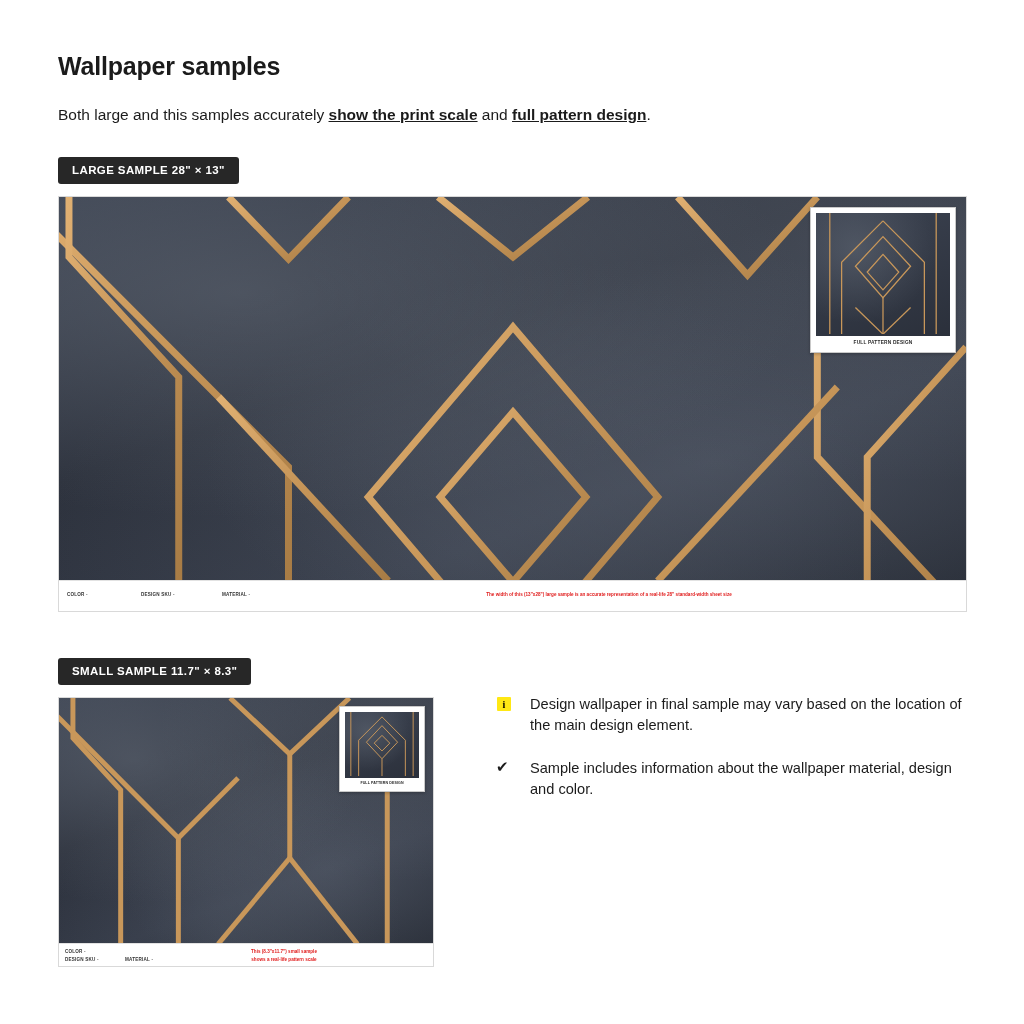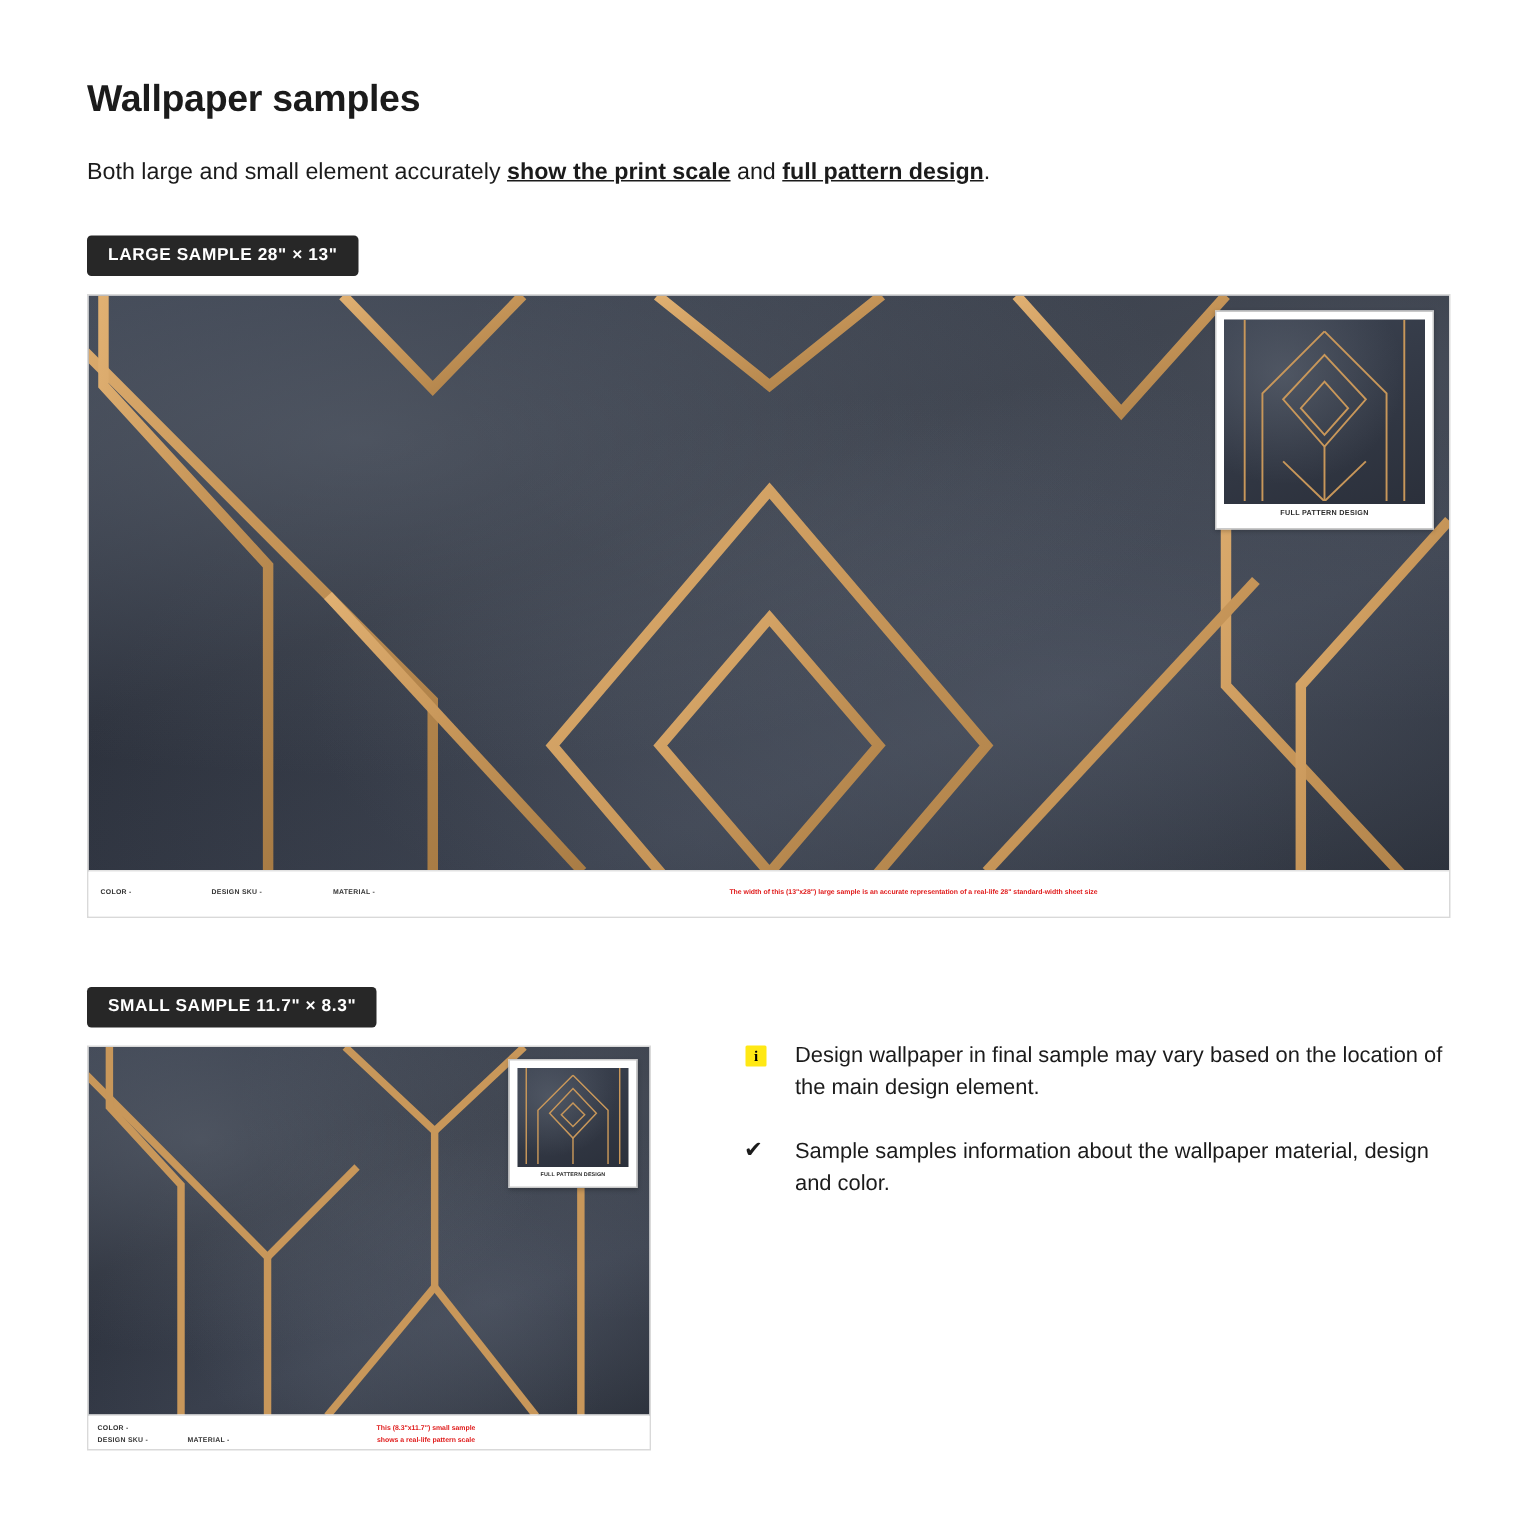--- a/index.html
+++ b/index.html
@@ -126,21 +126,21 @@
     font-size: 15px; color: #1b1b1b; line-height: 1;
   }
 </style>
 </head>
 <body>
 
 <div class="page">
 
   <div class="title">Wallpaper samples</div>
 
-  <div class="subtitle"><span>Both large and small element accurately </span><b>show the print scale</b><span> and </span><b>full pattern design</b><span>.</span></div>
+  <div class="subtitle"><span>Both large and this samples accurately </span><b>show the print scale</b><span> and </span><b>full pattern design</b><span>.</span></div>
 
   <div class="tag" id="tag-large">LARGE SAMPLE 28" × 13"</div>
 
   <div class="sample" id="sample-large">
     <div class="art" id="art-large">
       <svg viewBox="0 0 909 384" preserveAspectRatio="none">
         <defs>
           <linearGradient id="gold" x1="0" y1="0" x2="1" y2="1">
             <stop offset="0%" stop-color="#e0b072"></stop>
             <stop offset="45%" stop-color="#c8975a"></stop>
@@ -251,18 +251,18 @@
 
   <div class="notes">
 
     <div class="note">
       <span class="badge-info">i</span>
       <div class="note-text">Design wallpaper in final sample may vary based on the location of the main design element.</div>
     </div>
 
     <div class="note">
       <span class="badge-check">✔</span>
-      <div class="note-text">Sample samples information about the wallpaper material, design and color.</div>
+      <div class="note-text">Sample includes information about the wallpaper material, design and color.</div>
     </div>
 
   </div>
 
 </div>
 
 </body></html>

